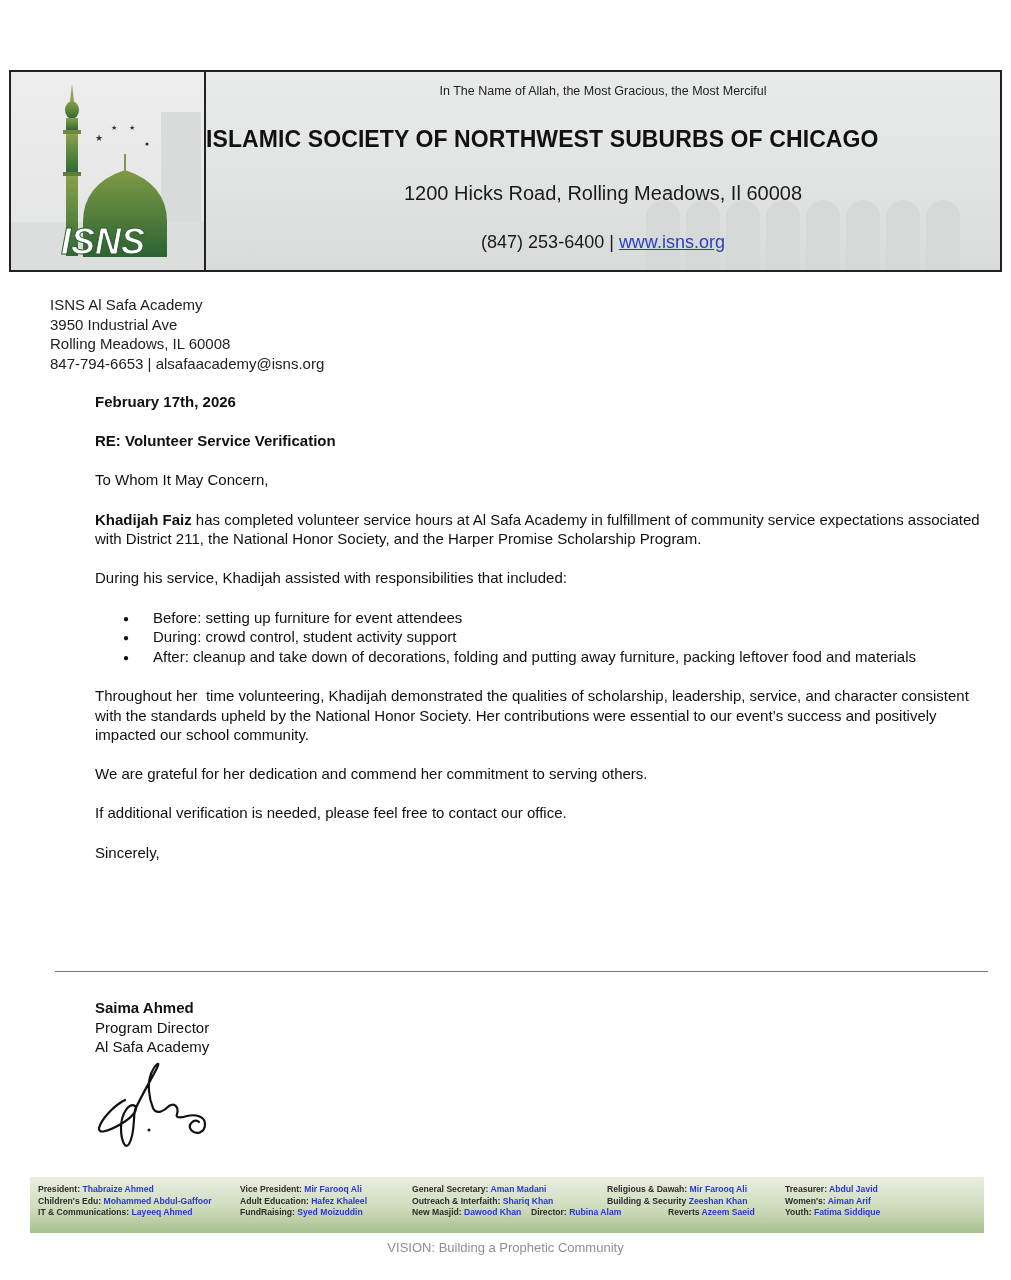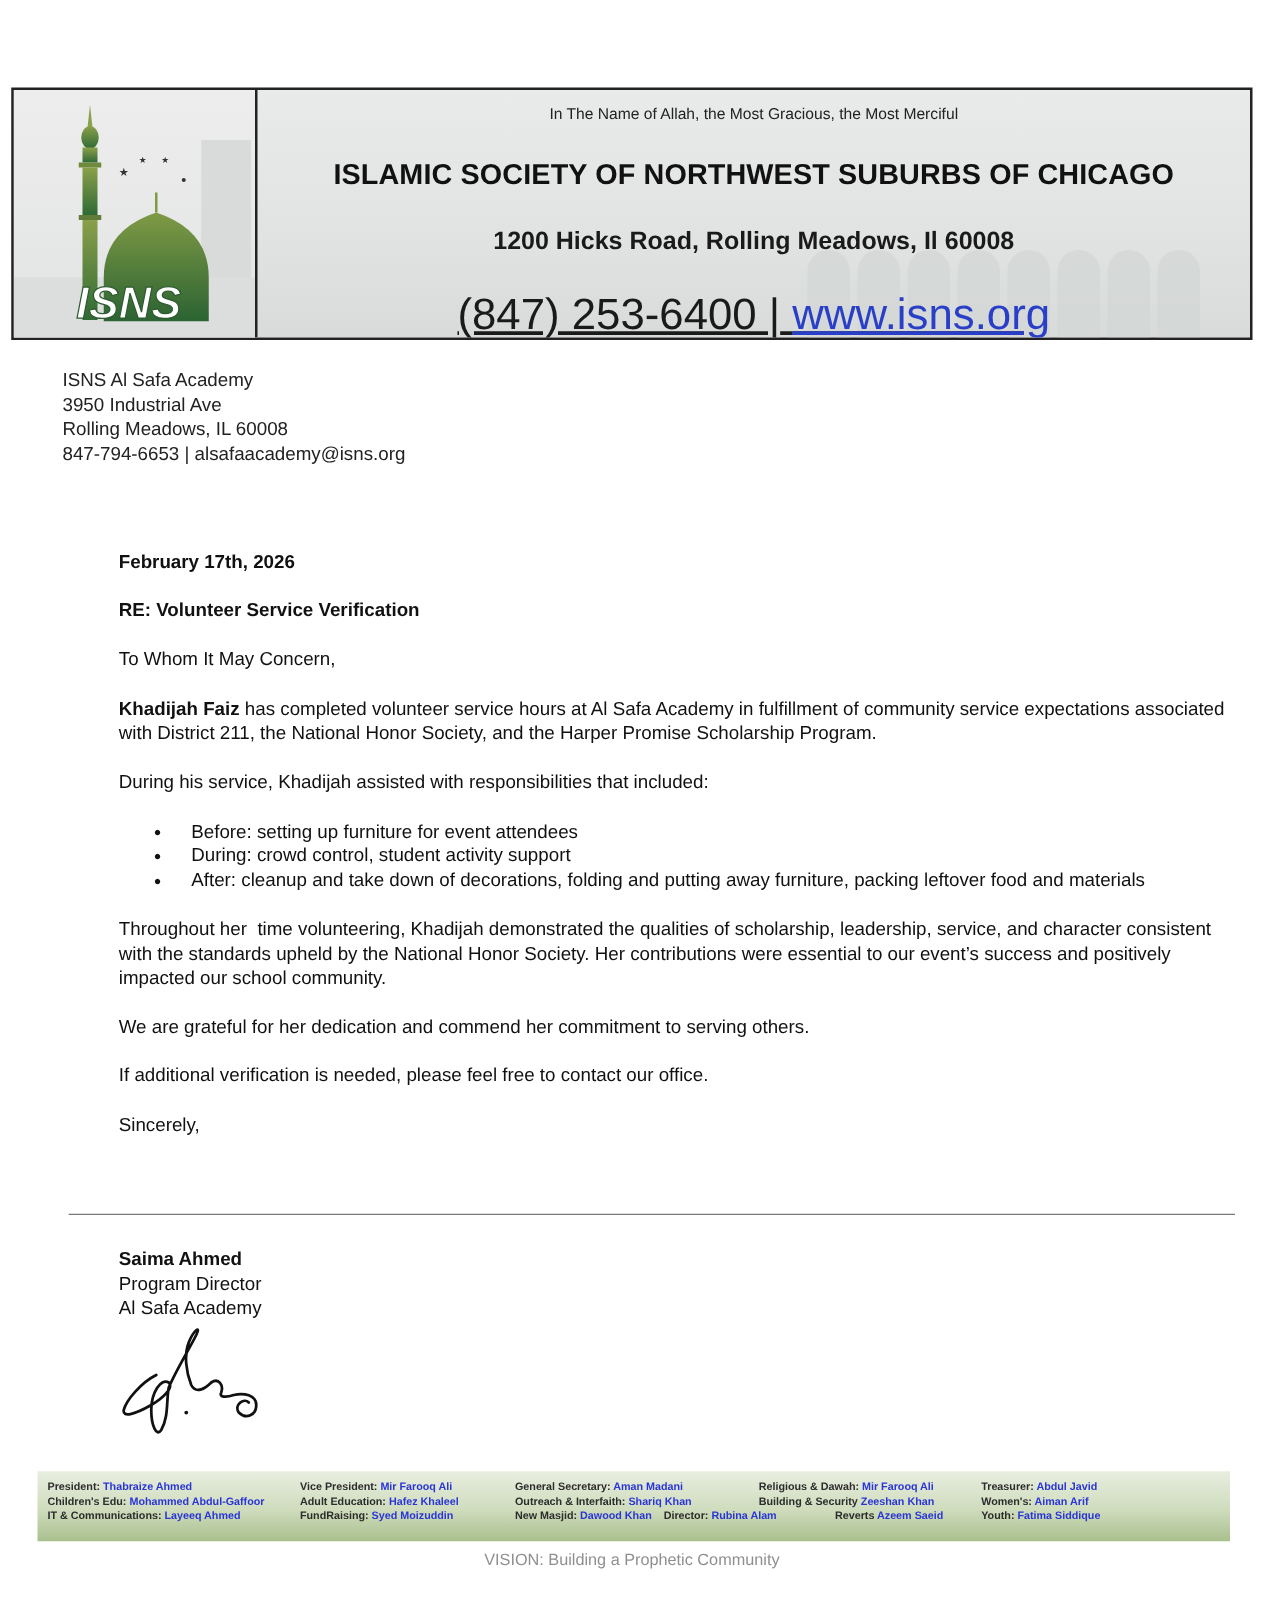--- a/index.html
+++ b/index.html
@@ -7,26 +7,26 @@
          font-family:"Liberation Sans", sans-serif; color:#111; }
   .letterhead { position:absolute; left:9px; top:70px; width:993px; height:202px;
                 border:2px solid #222; box-sizing:border-box; display:flex;
                 background:linear-gradient(180deg,#e9ebea 0%,#e1e3e2 60%,#d9dbda 100%); overflow:hidden; }
   .logo-cell { width:193px; border-right:2px solid #222; position:relative; flex:none;
                background:linear-gradient(180deg,#ededed 0%,#e2e4e3 100%); }
   .head-cell { flex:1; position:relative; }
   .bg-arch { position:absolute; bottom:0; width:34px; height:70px; border-radius:17px 17px 0 0;
              background:#d2d6d4; opacity:.7; }
   .bismillah { position:absolute; top:12px; left:0; right:0; text-align:center; font-size:12.5px; color:#222; }
-  .org { position:absolute; top:54px; left:0; right:0; text-align:center; font-size:23px; font-weight:bold; color:#111; letter-spacing:0.1px; }
-  .addr { position:absolute; top:110px; left:0; right:0; text-align:center; font-size:20px; color:#1a1a1a;font-weight:bold; }
-  .contact { position:absolute; top:160px; left:0; right:0; text-align:center; font-size:35px; color:#1a1a1a;text-decoration:underline; }
+  .org { position:absolute; top:54px; left:0; right:0; text-align:left; font-size:23px; font-weight:bold; color:#111; letter-spacing:0.1px; }
+  .addr { position:absolute; top:110px; left:0; right:0; text-align:center; font-size:20px; color:#1a1a1a; }
+  .contact { position:absolute; top:160px; left:0; right:0; text-align:center; font-size:18px; color:#1a1a1a; }
   .contact a { color:#2a3fc7; text-decoration:underline; }
   .sender { position:absolute; left:50px; top:295px; font-size:15px; line-height:19.6px; color:#222; }
-  .body { position:absolute; left:95px; top:392px; width:900px; font-size:15px; line-height:19.6px; color:#111;margin-top:48px; }
+  .body { position:absolute; left:95px; top:392px; width:900px; font-size:15px; line-height:19.6px; color:#111; }
   .body p { margin:0 0 19.6px 0; }
   .body b { font-weight:bold; }
   .body ul { margin:0 0 19.6px 0; padding-left:58px; }
   .body li { list-style:none; position:relative; }
   .body li::before { content:"\25CF"; position:absolute; left:-30px; font-size:10px; top:1px; }
   .divider { position:absolute; left:55px; top:971px; width:933px; height:1px; background:#777; }
   .sig { position:absolute; left:95px; top:998px; font-size:15px; line-height:19.6px; color:#111; }
   .signature { position:absolute; left:95px; top:1058px; }
   .footer-band { position:absolute; left:30px; top:1177px; width:954px; height:56px;
                  background:linear-gradient(180deg,#e8eee0 0%,#cfdcbd 55%,#a9c08d 100%); }

